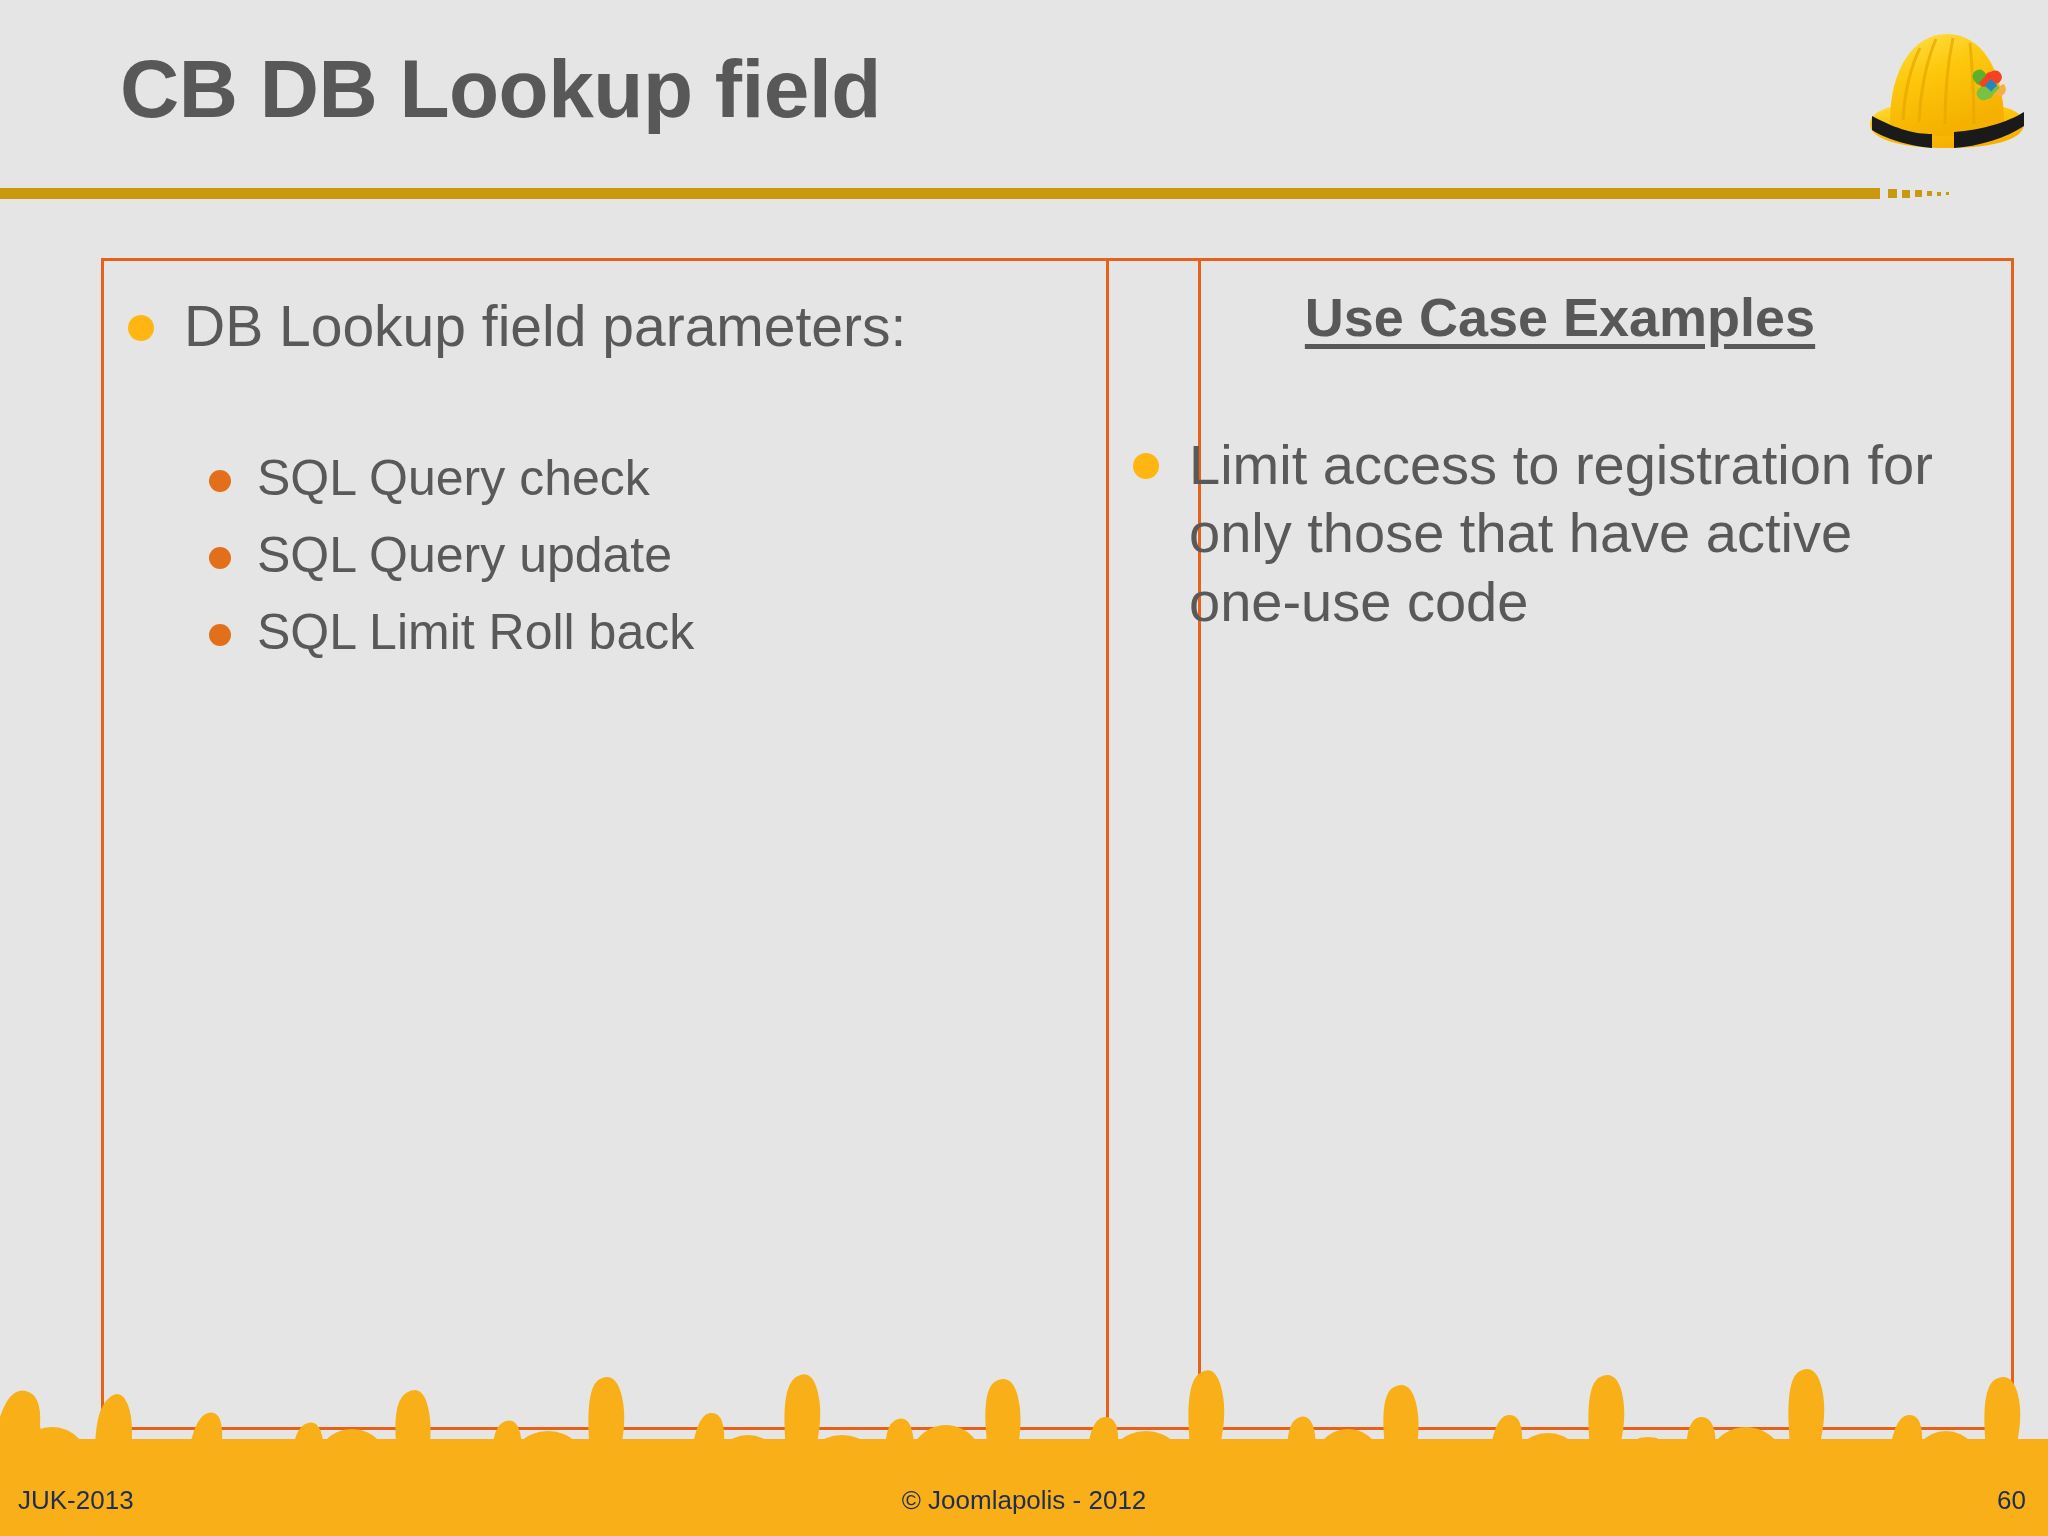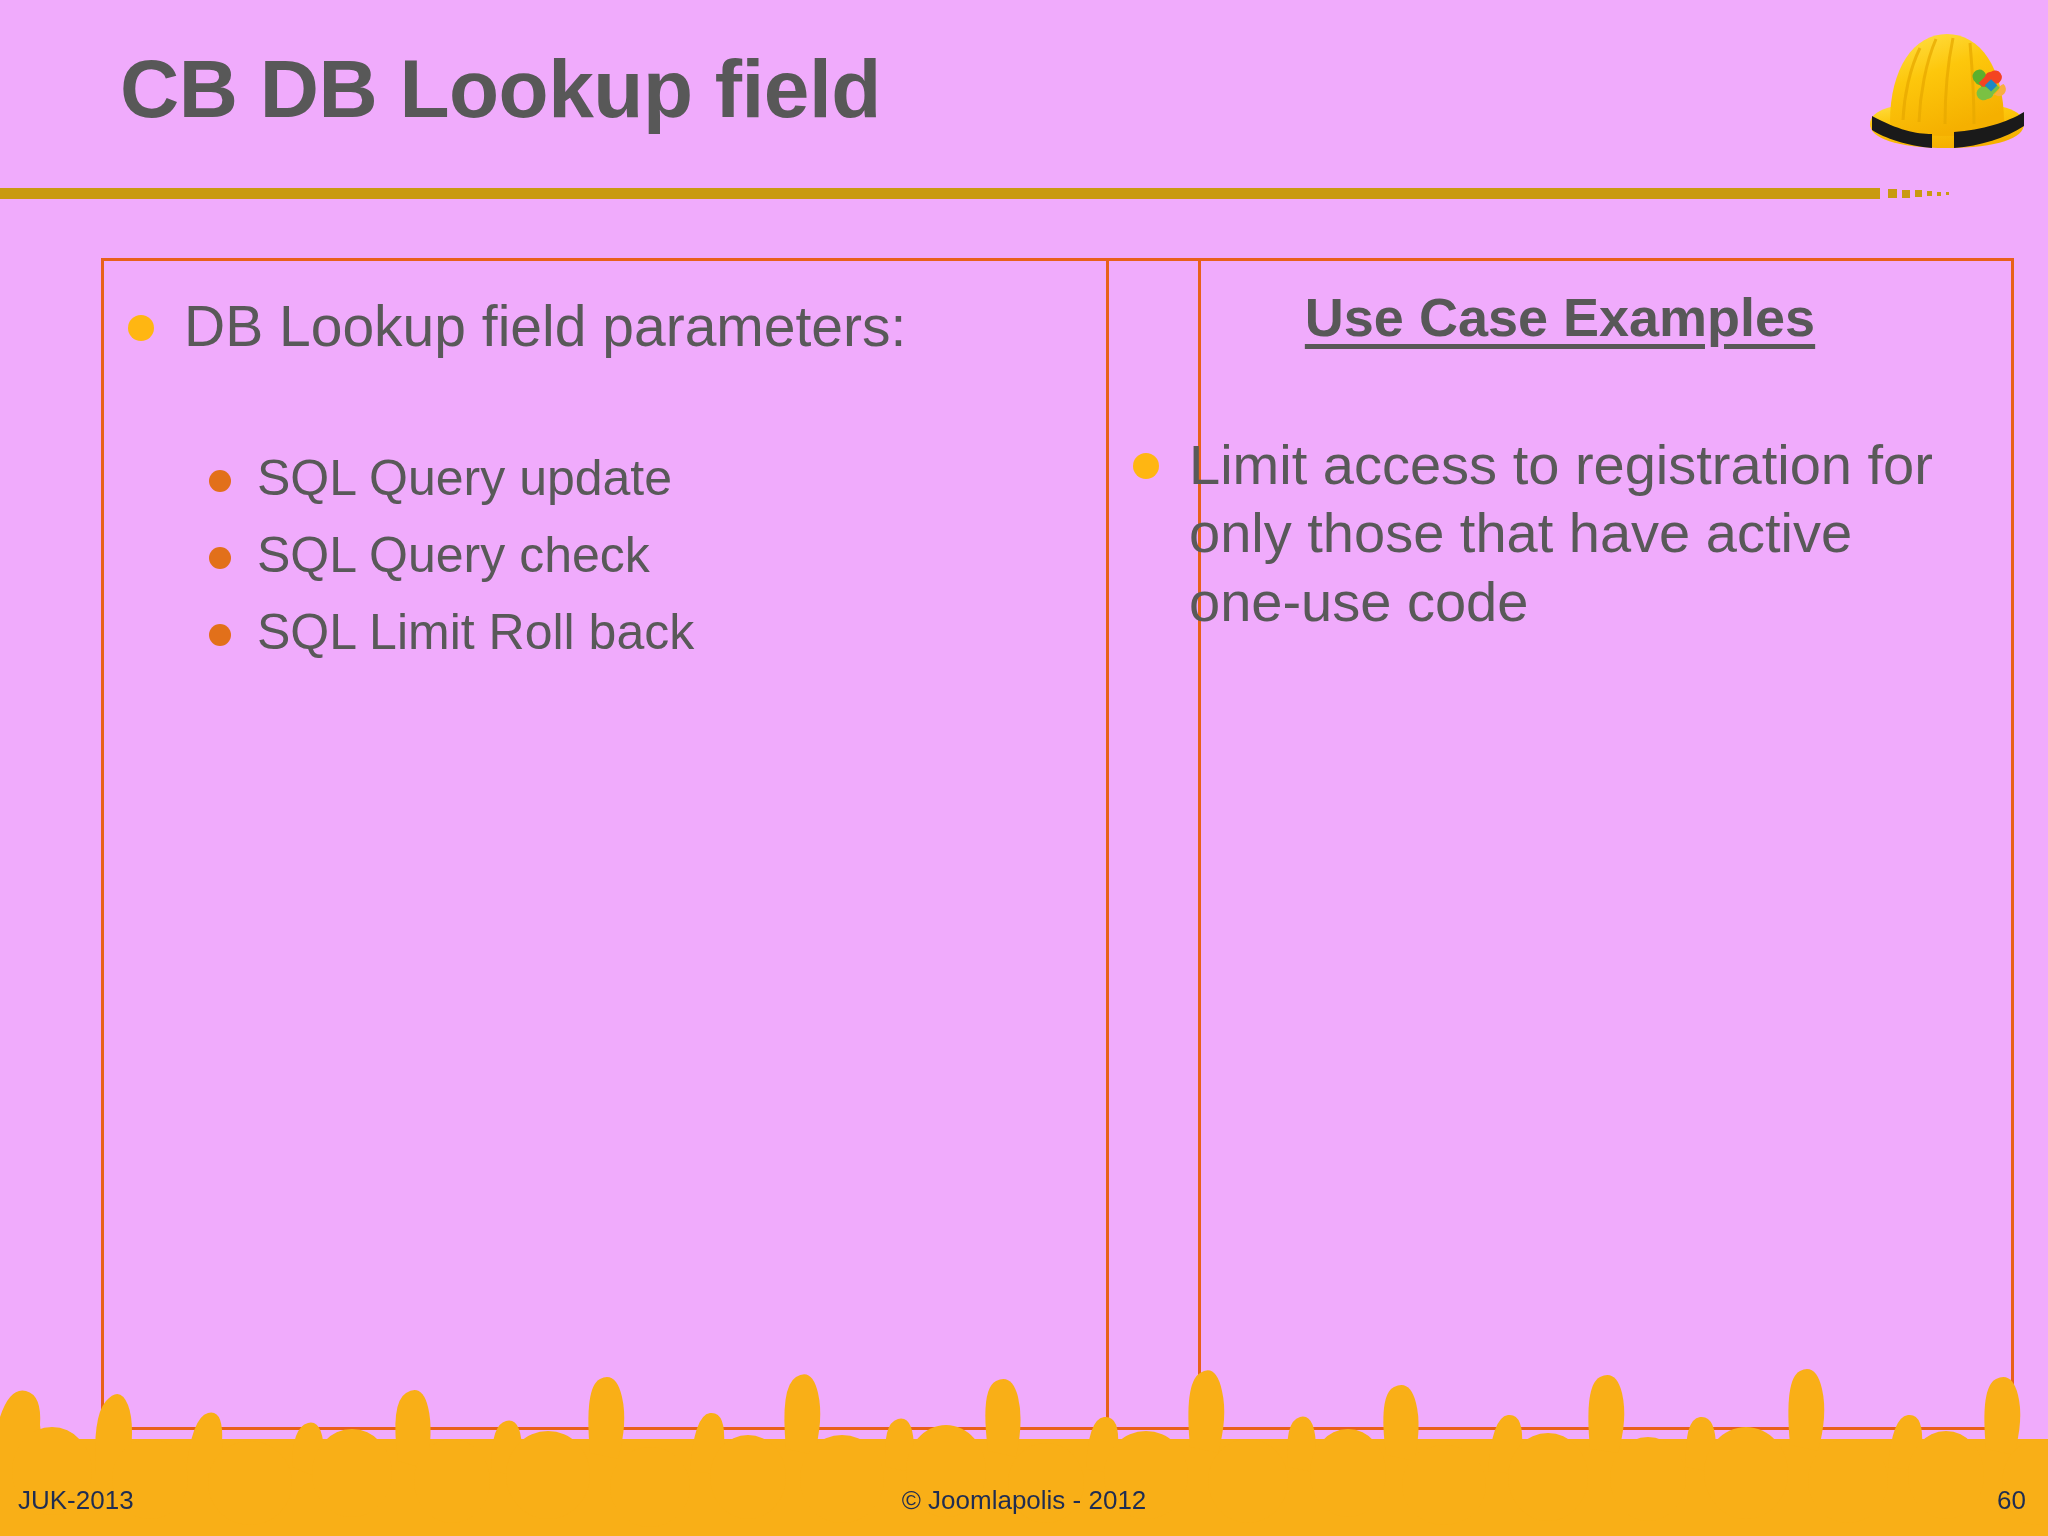--- a/index.html
+++ b/index.html
@@ -7,21 +7,21 @@
     padding: 0;
     background: #ffffff;
   }
   body {
     font-family: "Liberation Sans", sans-serif;
   }
   .slide {
     position: relative;
     width: 2048px;
     height: 1536px;
-    background: #f0abfc;
+    background: #e5e5e5;
     overflow: hidden;
   }
 
   
   .slide-title {
     position: absolute;
     left: 120px;
     top: 42px;
     font-size: 82px;
     font-weight: bold;
@@ -251,25 +251,25 @@
   <div class="content-box box-left">
 
     <div class="bullet-row l1">
       <span class="bullet-dot"></span>
       <span class="l1-text">DB Lookup field parameters:</span>
     </div>
 
     <div class="sub-list">
       <div class="sub-item">
         <span class="bullet-dot sub"></span>
-        <span class="sub-text">SQL Query update</span>
+        <span class="sub-text">SQL Query check</span>
       </div>
       <div class="sub-item">
         <span class="bullet-dot sub"></span>
-        <span class="sub-text">SQL Query check</span>
+        <span class="sub-text">SQL Query update</span>
       </div>
       <div class="sub-item">
         <span class="bullet-dot sub"></span>
         <span class="sub-text">SQL Limit Roll back</span>
       </div>
     </div>
 
   </div>
 
   <div class="content-box box-right">

